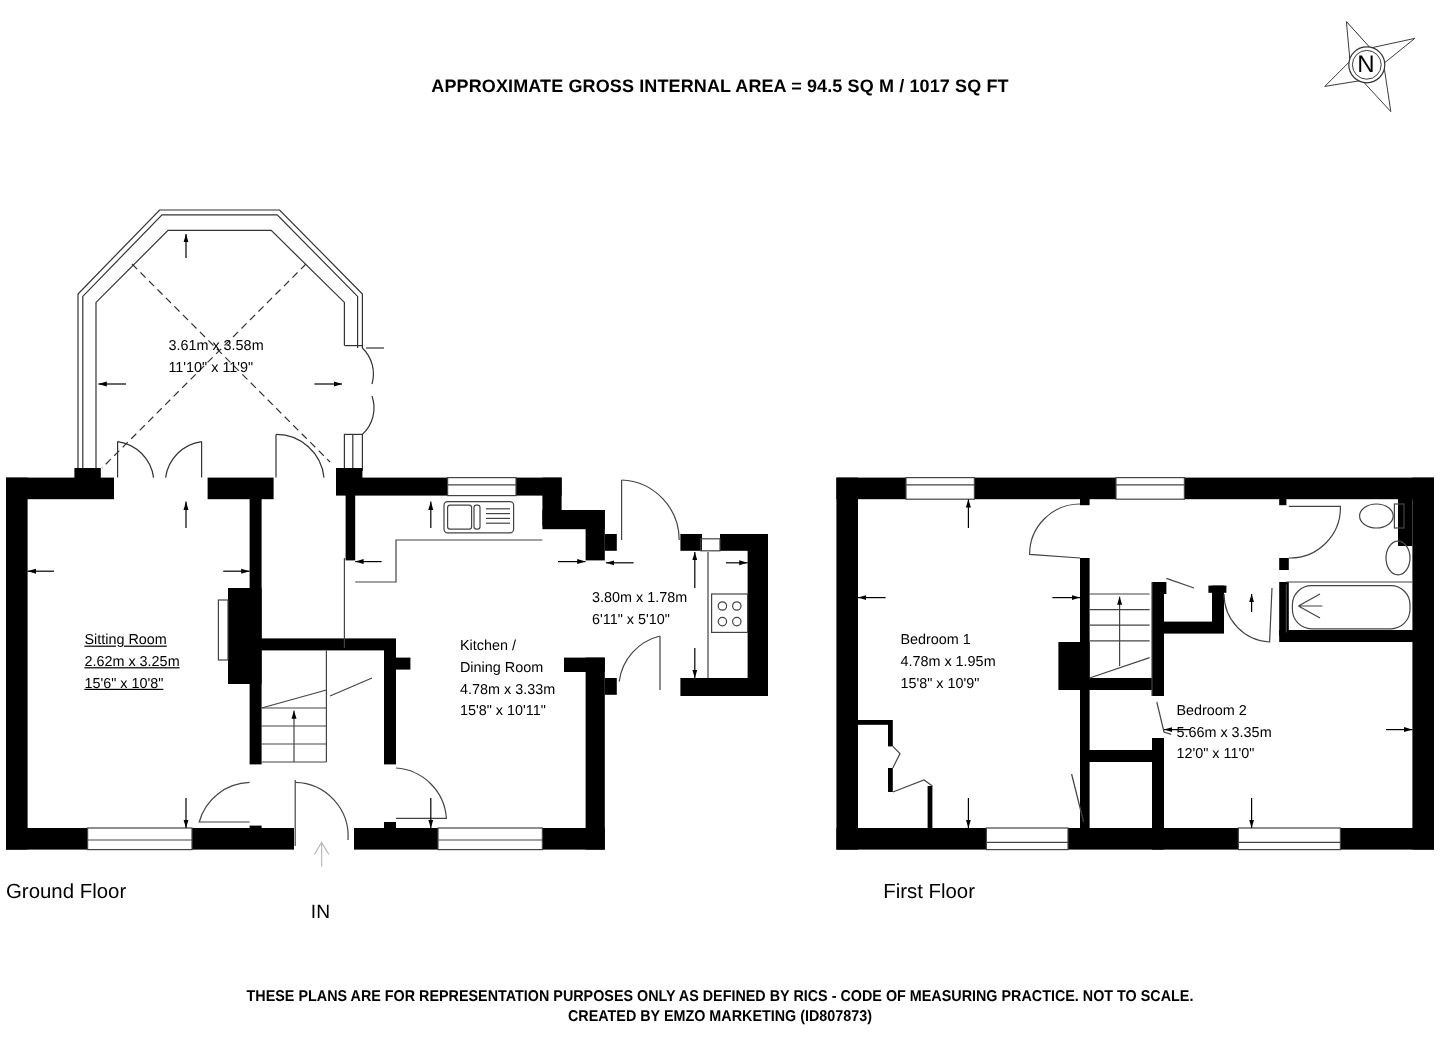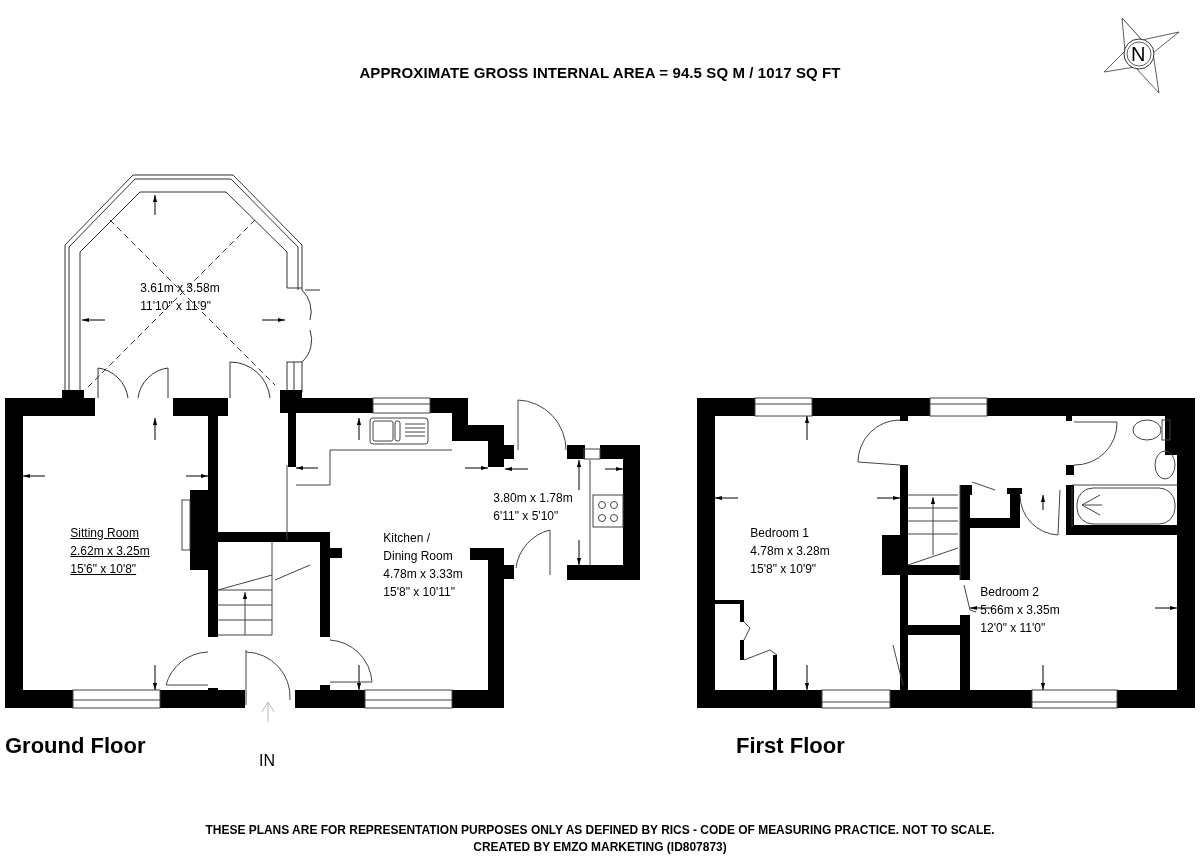--- a/index.html
+++ b/index.html
@@ -1,19 +1,19 @@
 <!DOCTYPE html>
 <html><head>
 <meta charset="utf-8">
 <style>
   html,body{margin:0;padding:0;background:#fff;}
   body{width:1200px;height:867px;position:relative;overflow:hidden;font-family:"Liberation Sans",sans-serif;color:#000;}
   .abs{position:absolute;}
   .title{left:0;width:1200px;top:64px;text-align:center;font-weight:bold;font-size:15px;letter-spacing:0.1px;}
-  .floor-label{font-weight:bold;font-size:22px;}
+  .floor-label{font-weight:normal;font-size:17px;}
   .in-label{font-size:16px;margin-top:36px;}
   .room-label{position:absolute;text-align:left;font-size:12px;line-height:18px;transform:translateX(-50%);white-space:nowrap;}
   .footer{left:0;width:1200px;text-align:center;font-weight:bold;font-size:13px;transform:scaleX(0.92);transform-origin:600px 0;}
   svg{position:absolute;left:0;top:0;}
 </style>
 </head>
 <body>
 
 <div class="abs title">APPROXIMATE GROSS INTERNAL AREA = 94.5 SQ M / 1017 SQ FT</div>
 
@@ -261,21 +261,21 @@
   <div>4.78m x 3.33m</div>
   <div>15'8" x 10'11"</div>
 </div>
 <div class="room-label" style="left:533px;top:489px;">
   <div>3.80m x 1.78m</div>
   <div>6'11" x 5'10"</div>
 </div>
 
 <div class="room-label" style="left:790px;top:524px;">
   <div>Bedroom 1</div>
-  <div>4.78m x 3.28m</div>
+  <div>4.78m x 1.95m</div>
   <div>15'8" x 10'9"</div>
 </div>
 <div class="room-label" style="left:1020px;top:583px;">
   <div>Bedroom 2</div>
   <div>5.66m x 3.35m</div>
   <div>12'0" x 11'0"</div>
 </div>
 
 <div class="abs in-label" style="left:259px;top:716px;">IN</div>
 <div class="abs floor-label" style="left:5px;top:733px;">Ground Floor</div>

